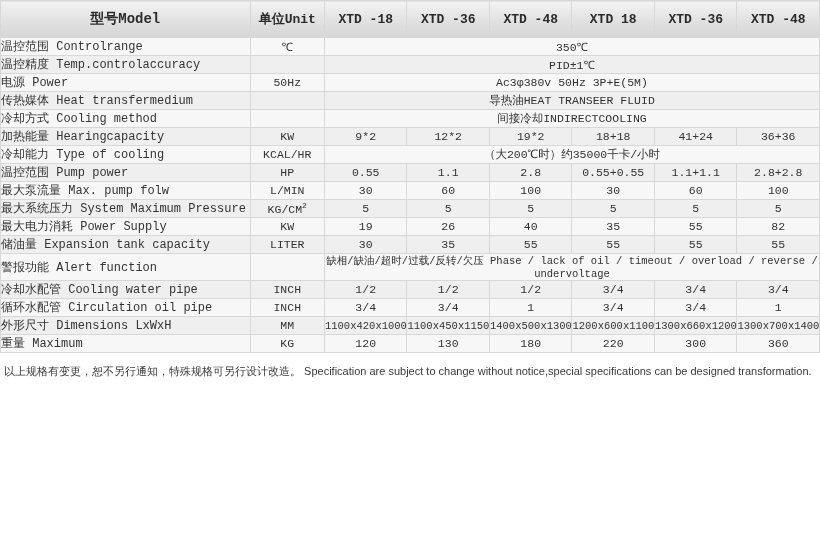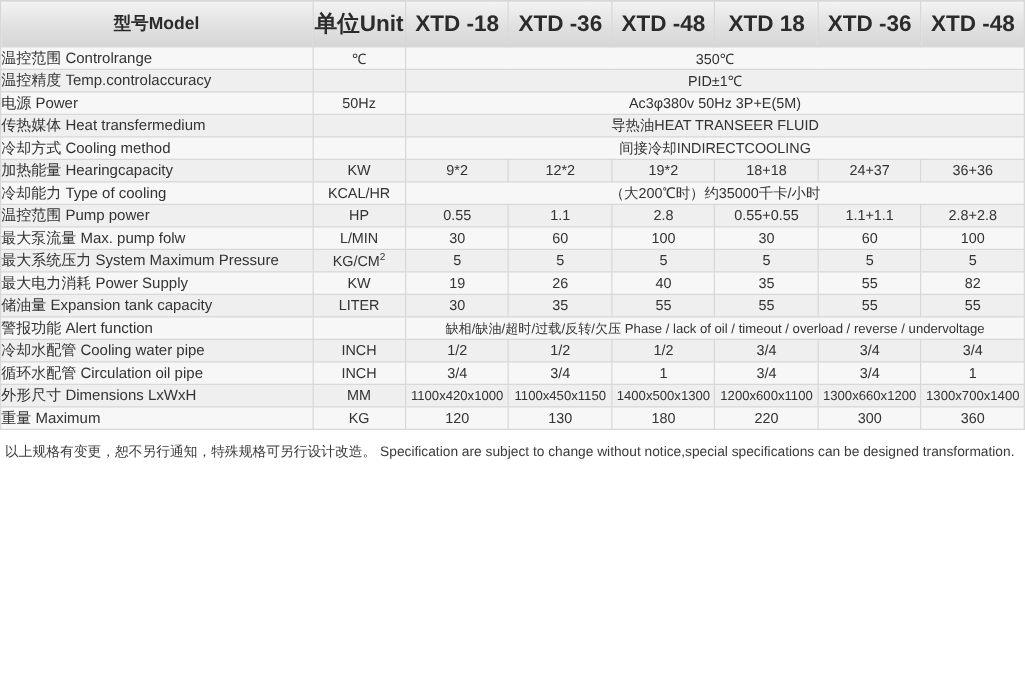--- a/index.html
+++ b/index.html
@@ -16,35 +16,36 @@
   }
   #spec-wrap {
     width: 820px;
     box-sizing: border-box;
   }
   table.spec {
     border-collapse: collapse;
     width: 820px;
     table-layout: fixed;
     font-size: 11.5px;
+    font-family: Liberation Mono, monospace;
   }
   table.spec th, table.spec td {
     border: 1px solid #d8d8d8;
     padding: 0;
     vertical-align: middle;
   }
   
   col.c-name  { width: 248px; }
   col.c-unit  { width: 74px; }
   col.c-model { width: 82px; }
 
   thead th {
     background: linear-gradient(to bottom, #f3f3f3 0%, #e2e2e2 50%, #d6d6d6 100%);
     height: 36px;
-    font-size: 18px;
+    font-size: 13px;
     font-weight: bold;
     color: #2b2b2b;
     text-align: center;
   }
   thead th.hname {
     font-size: 14px;
   }
   tbody tr { height: 16px; }
   tbody td {
     text-align: center;
@@ -139,21 +140,21 @@
           <td class="unit"></td>
           <td colspan="6" class="span">间接冷却INDIRECTCOOLING</td>
         </tr>
         <tr class="alt">
           <td class="name">加热能量 Hearingcapacity</td>
           <td class="unit">KW</td>
           <td class="val">9*2</td>
           <td class="val">12*2</td>
           <td class="val">19*2</td>
           <td class="val">18+18</td>
-          <td class="val">24+37</td>
+          <td class="val">41+24</td>
           <td class="val">36+36</td>
         </tr>
         <tr>
           <td class="name">冷却能力 Type of cooling</td>
           <td class="unit">KCAL/HR</td>
           <td colspan="6" class="span">（大200℃时）约35000千卡/小时</td>
         </tr>
         <tr class="alt">
           <td class="name">温控范围 Pump power</td>
           <td class="unit">HP</td>

